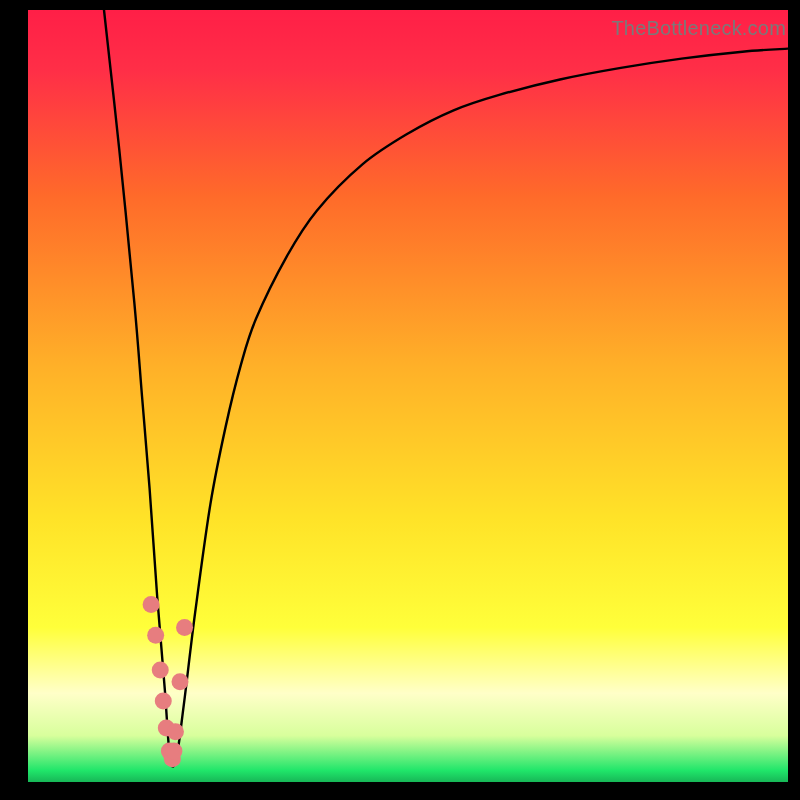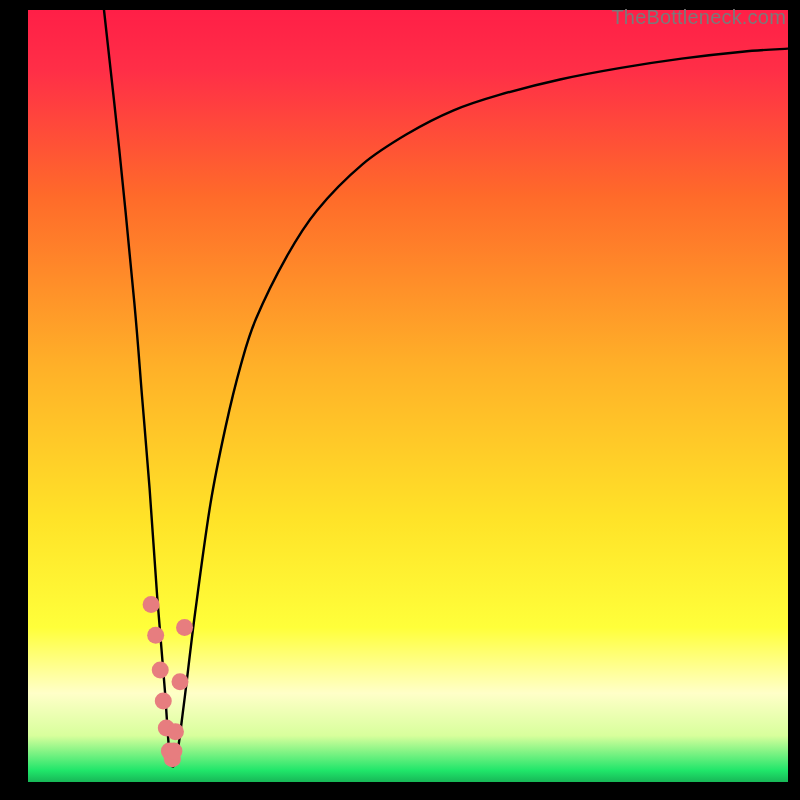--- a/index.html
+++ b/index.html
@@ -19,21 +19,21 @@
   }
   .plot {
     position: absolute;
     left: 28px;
     top: 10px;
     width: 760px;
     height: 772px;
   }
   .watermark {
     position: absolute;
-    top: 6px;
+    top: 17px;
     right: 14px;
     color: #7a7a7a;
     font-size: 20px;
     font-weight: 500;
     letter-spacing: 0.2px;
     user-select: none;
   }
 </style>
 </head>
 <body>

